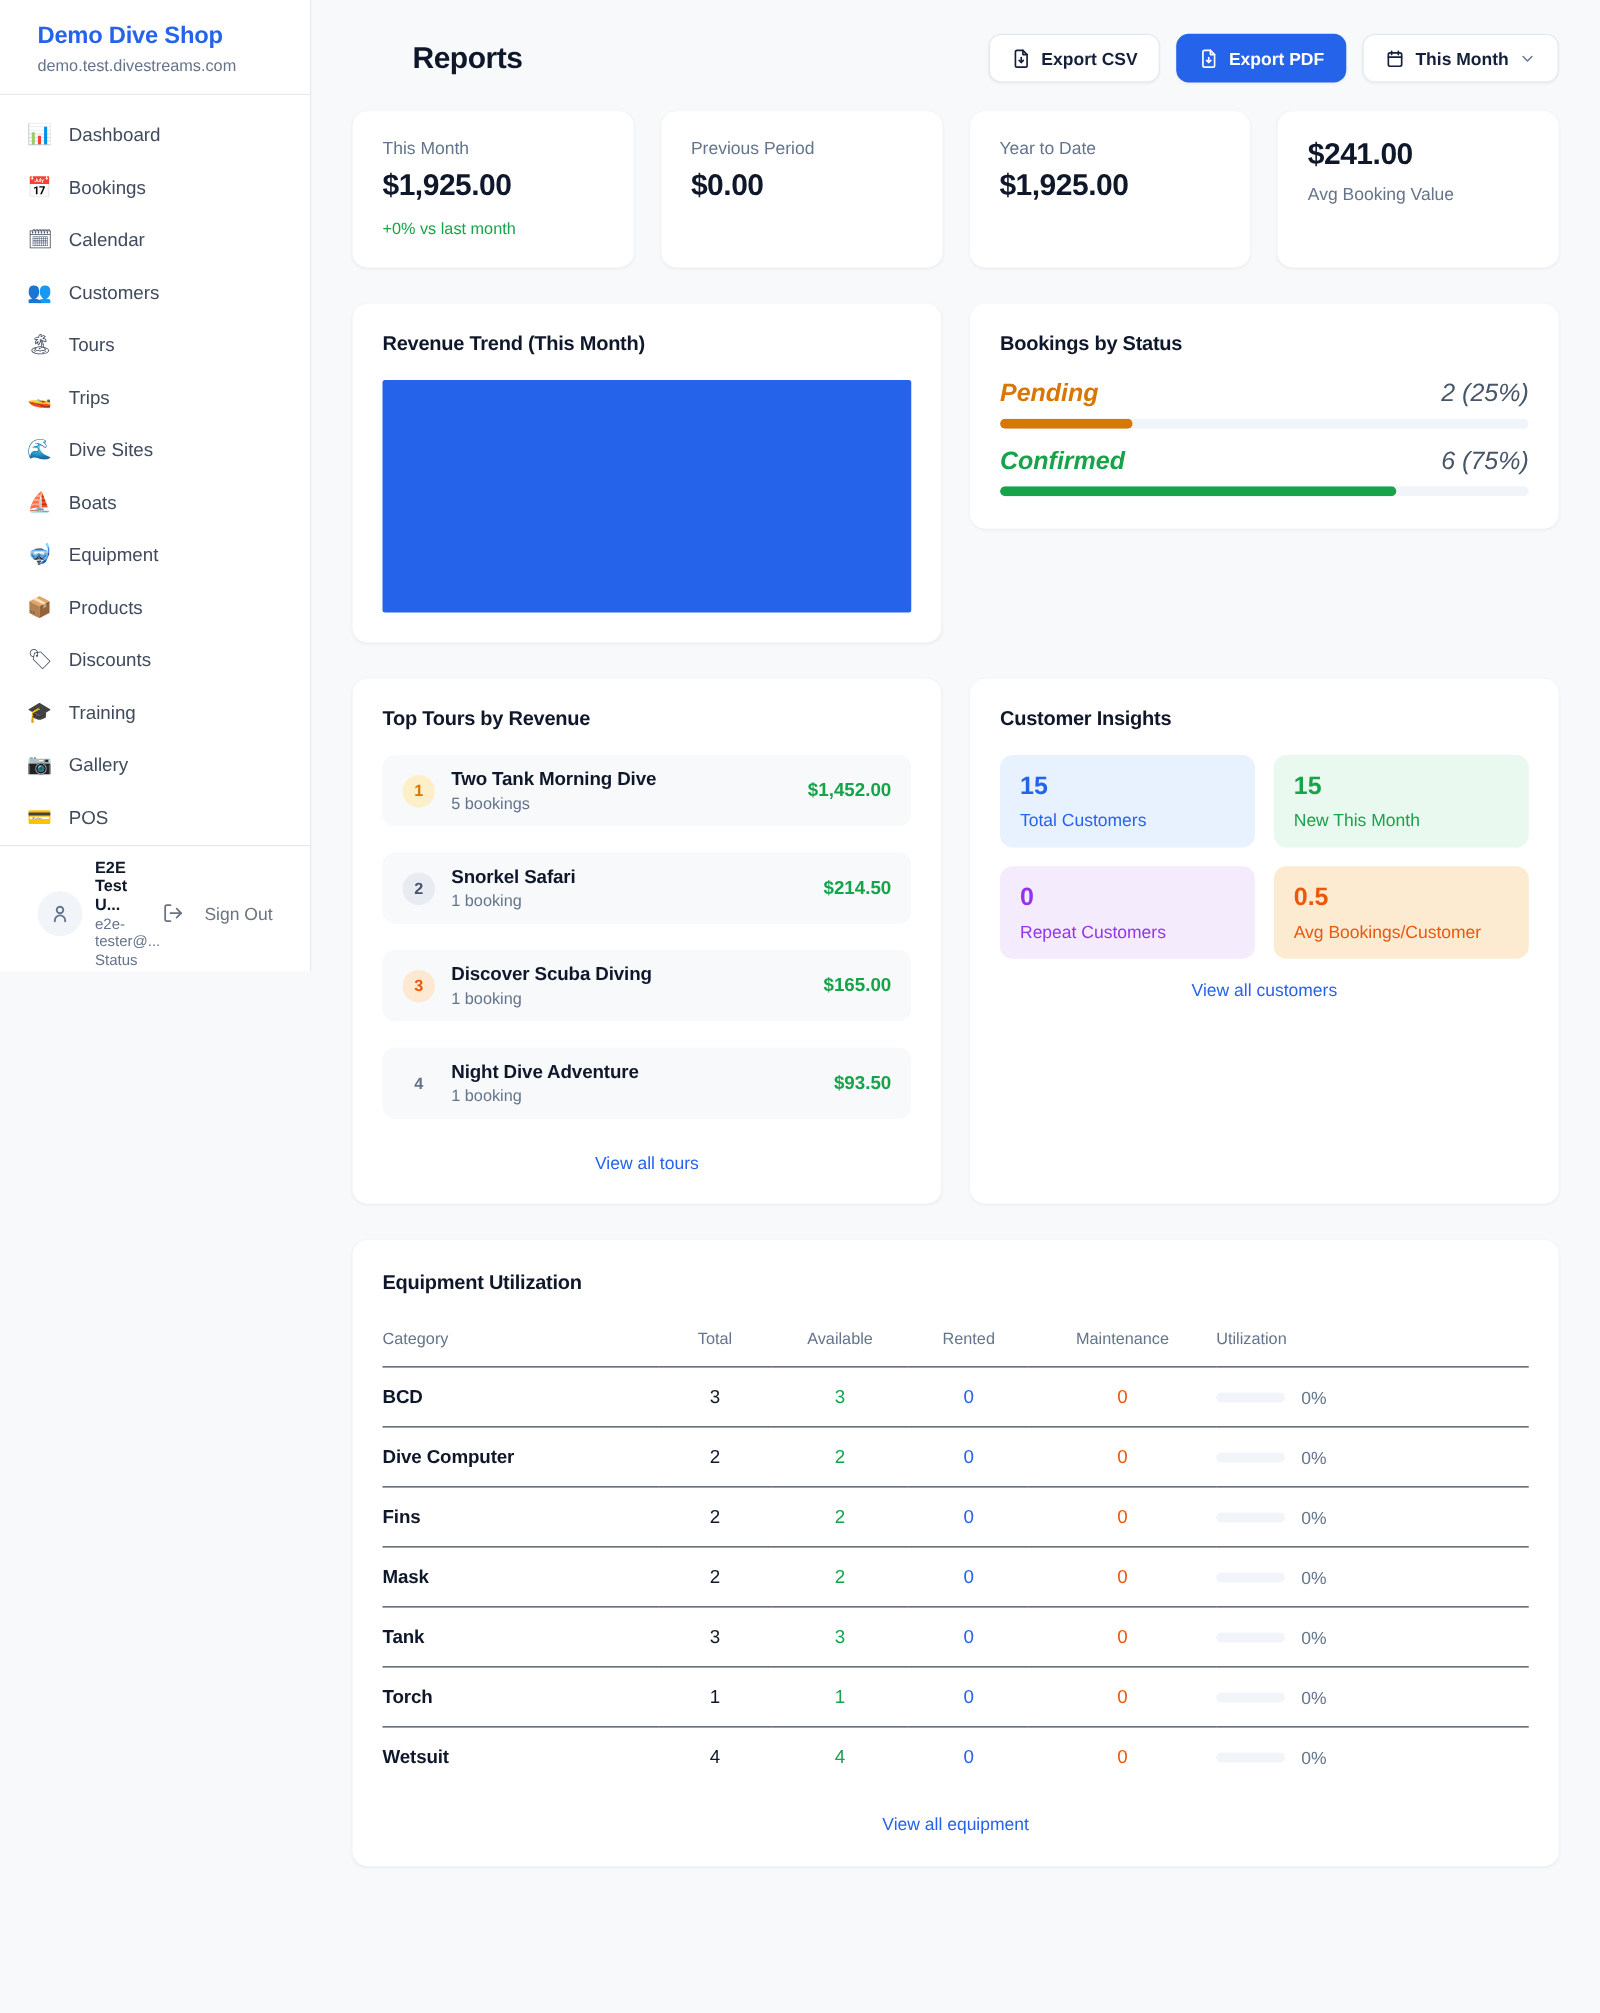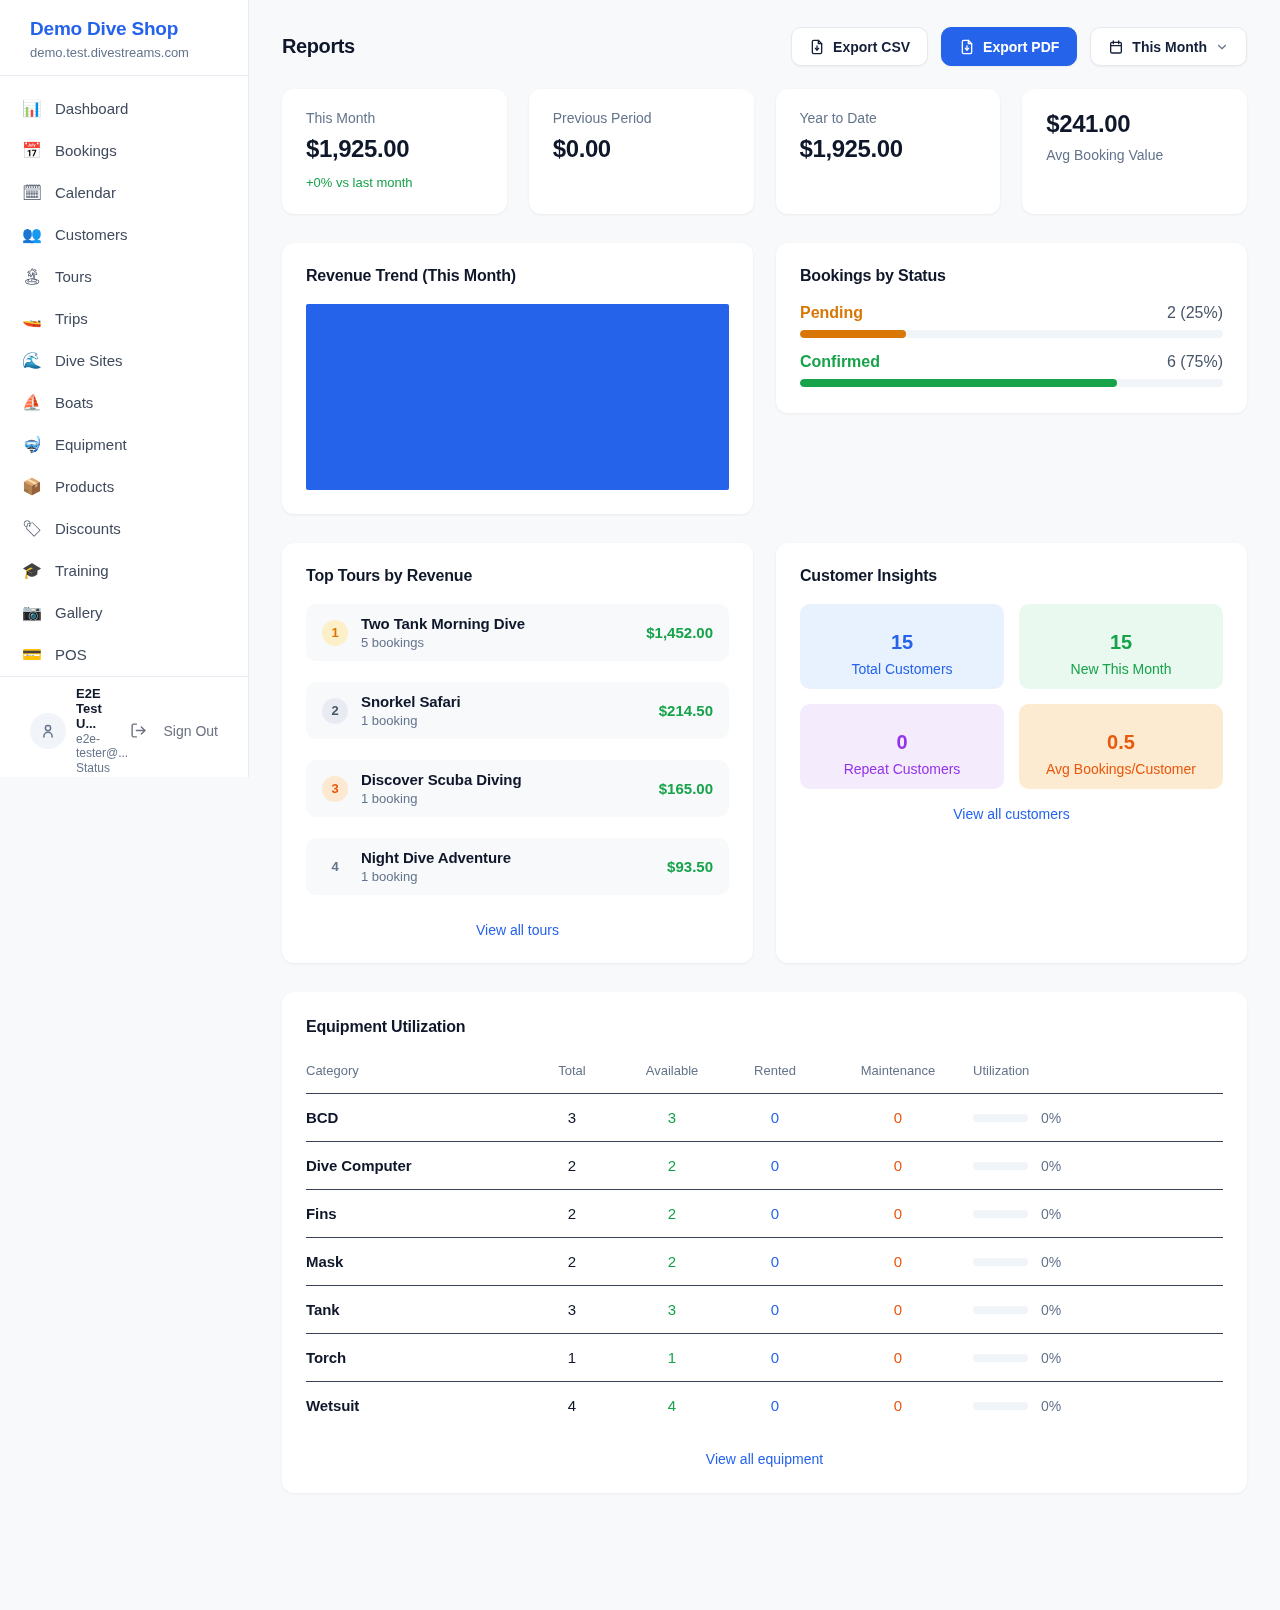--- a/index.html
+++ b/index.html
@@ -39,21 +39,21 @@
     display:flex; align-items:center; justify-content:center; color:#64748b; flex:none;
   }
   .user-info { flex:1; min-width:0; }
   .user-name { font-size:13px; font-weight:bold; color:#0f172a; }
   .user-sub { font-size:12px; color:#64748b; margin-top:1px; }
   .sign-out { display:flex; align-items:center; gap:17px; color:#6b7280; font-size:14px; white-space:nowrap; cursor:pointer; }
 
   
   .main { flex:1; padding:27px 33px 60px; }
   .page-header { display:flex; align-items:center; justify-content:space-between; margin-bottom:23px; }
-  .page-title { font-size:20px; font-weight:bold; letter-spacing:-0.4px; }
+  .page-title { font-size:24px; font-weight:bold; letter-spacing:-0.4px;margin-left:48px; }
   .header-actions { display:flex; gap:13px; }
   .btn {
     display:inline-flex; align-items:center; gap:8px; height:39px; padding:0 17px;
     border-radius:10px; border:1px solid #e5e9f0; background:#fff; color:#14203a;
     font-size:14px; font-weight:bold; cursor:pointer;
     box-shadow:0 1px 2px rgba(15,23,42,.05);
     font-family:"Liberation Sans", sans-serif;
   }
   .btn-primary { background:#2563eb; border-color:#2563eb; color:#fff; }
   .chev { color:#64748b; display:flex; }
@@ -70,21 +70,21 @@
   .stat-card.value-first .stat-label { margin-top:9px; }
 
   
   .grid-2 { display:grid; grid-template-columns:1fr 1fr; gap:23px; align-items:start; margin-bottom:29px; }
   .panel { padding:24px; }
   .panel-title { font-size:16px; font-weight:bold; letter-spacing:-0.2px; margin-bottom:19px; }
   .revenue-block { height:186px; background:#2563eb; border-radius:2px; }
 
   .status-row { margin-bottom:15px; }
   .status-row:last-child { margin-bottom:2px; }
-  .status-head { display:flex; justify-content:space-between; align-items:center; font-size:16px; margin-bottom:8px; }
+  .status-head { display:flex; justify-content:space-between; align-items:center; font-size:20px; margin-bottom:8px;font-style:italic; }
   .status-name { font-weight:bold; }
   .status-name.c-pending { color:#d97706; }
   .status-name.c-confirmed { color:#16a34a; }
   .status-count { color:#475569; }
   .track { height:8px; background:#f1f5f9; border-radius:4px; overflow:hidden; }
   .fill { height:100%; border-radius:4px; }
   .fill.c-pending { background:#d97706; }
   .fill.c-confirmed { background:#16a34a; }
 
   
@@ -104,21 +104,21 @@
   .rank-3 { background:#fde9d2; color:#ea580c; }
   .rank-4 { background:transparent; color:#64748b; }
   .tour-info { flex:1; min-width:0; }
   .tour-name { font-size:15px; font-weight:bold; letter-spacing:-0.1px; }
   .tour-bookings { font-size:13px; color:#64748b; margin-top:3px; }
   .tour-amount { color:#16a34a; font-size:15px; font-weight:bold; }
   .view-all { display:block; text-align:center; color:#2563eb; font-size:14px; margin-top:27px; cursor:pointer; }
 
   
   .tiles { display:grid; grid-template-columns:1fr 1fr; gap:15px; }
-  .tile { border-radius:10px; padding:27px 16px; height:85px;text-align:center; }
+  .tile { border-radius:10px; padding:14px 16px; height:74px; }
   .tile-value { font-size:20px; font-weight:bold; }
   .tile-label { font-size:14px; margin-top:7px; }
   .tile-blue   { background:#e8f1fe; color:#2563eb; }
   .tile-green  { background:#e9f9f0; color:#16a34a; }
   .tile-purple { background:#f4ebfd; color:#9333ea; }
   .tile-orange { background:#fcead1; color:#ea580c; }
   .insights .view-all { margin-top:17px; }
 
   
   .equip-panel { padding:26px 24px 20px; }

